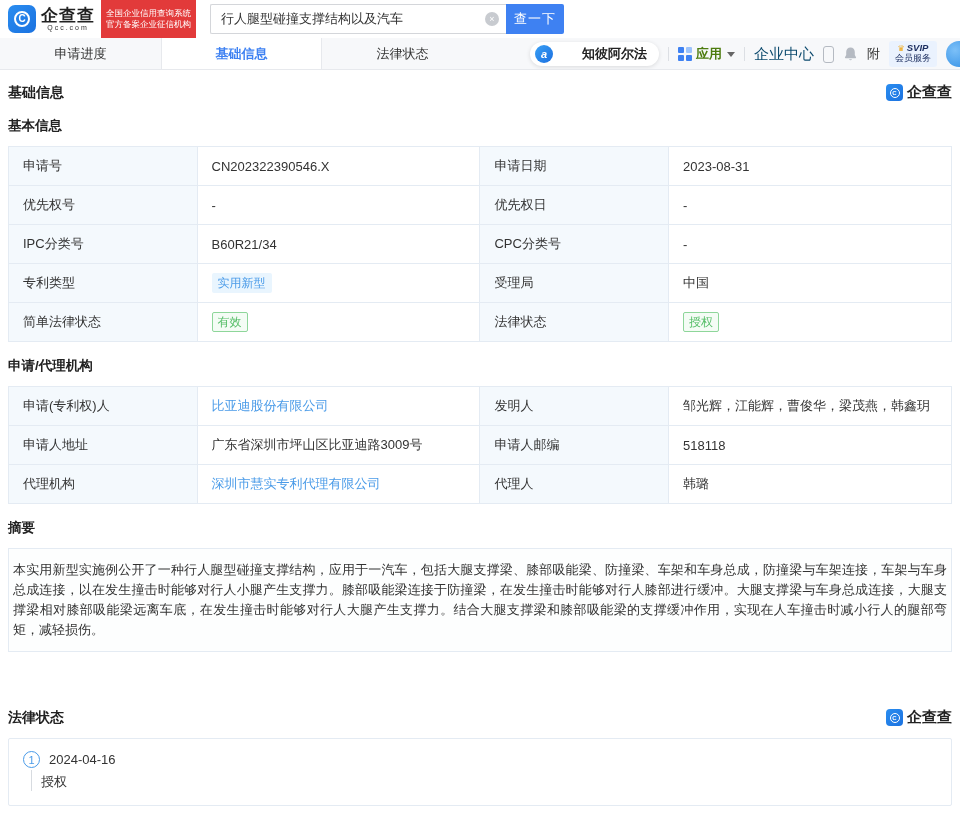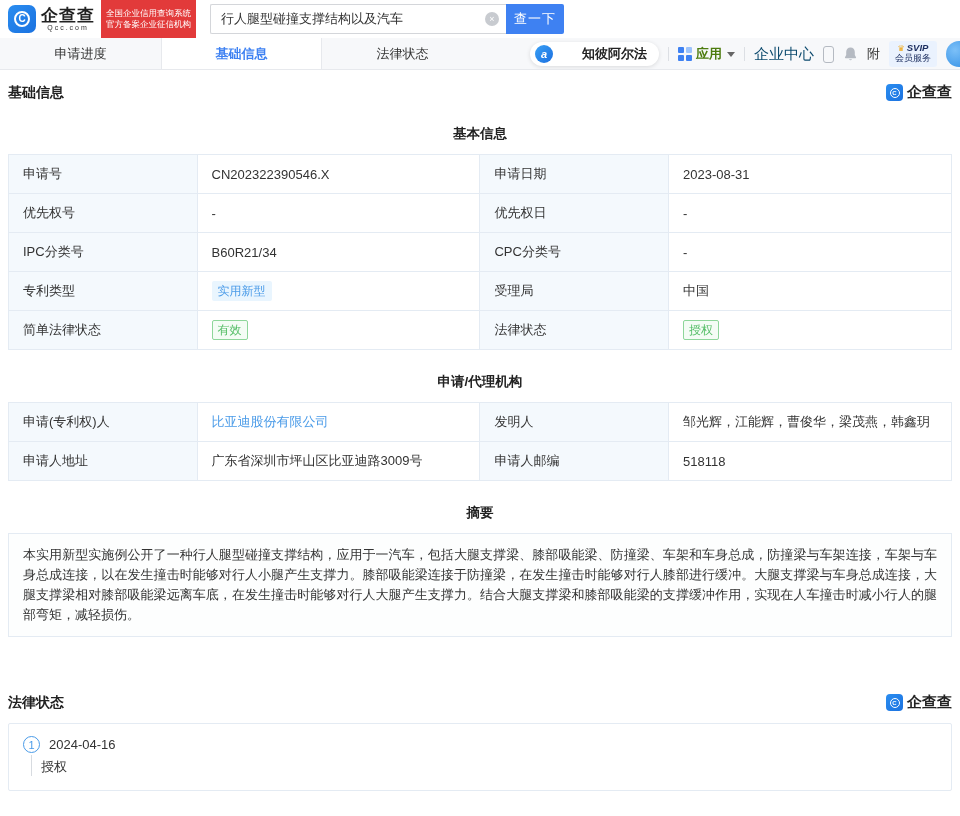--- a/index.html
+++ b/index.html
@@ -49,32 +49,32 @@
   .mascot { width:26px; height:26px; border-radius:50%; background:radial-gradient(circle at 35% 35%, #7cc0f8, #2f8de4); margin-right:-12px; flex:0 0 auto; }
 
   
   .content { padding:0 8px; }
   .sec-row { display:flex; justify-content:space-between; align-items:center; margin-top:13px; }
   .sec-title { font-size:14px; font-weight:bold; color:#222; }
   .watermark { display:flex; align-items:center; gap:4px; }
   .wm-ico { width:17px; height:17px; border-radius:4px; background:linear-gradient(135deg,#2a8df0,#1b72e0); display:flex; align-items:center; justify-content:center; }
   .wm-ico .cglyph { width:10px; height:10px; border:1.5px solid #fff; border-radius:50%; color:#fff; font-size:6px; font-weight:bold; display:flex; align-items:center; justify-content:center; }
   .wm-name { font-size:15px; font-weight:bold; color:#222; }
-  .sub-title { font-size:13.5px; font-weight:bold; color:#222; margin:23px 0 11px;text-align:center; }
+  .sub-title { font-size:13.5px; font-weight:bold; color:#222; margin:15px 0 11px; }
 
   table.kv { width:100%; border-collapse:collapse; font-size:13px; table-layout:fixed;padding-left:41px; }
   table.kv td { border:1px solid #e4ebf3; height:39px; padding:0 14px; color:#333; }
   td.lbl { background:#f4f9fd; width:20%; }
   td.val { width:30%; background:#fff; }
   .link { color:#4a9be8; cursor:pointer; text-decoration:none; }
   .tag { display:inline-block; font-size:12px; line-height:1; padding:4px 6px; border-radius:2px; }
   .tag-blue { color:#4a9be8; background:#e9f5fe; }
   .tag-green { color:#54bd66; background:#f4fcf5; border:1px solid #8ed69a; padding:3px 5px; }
 
-  .abstract-box { border:1px solid #e4ebf3; background:#fdfefe; padding:11px 14px; font-size:13px; line-height:20px; color:#333; text-align:justify; }
+  .abstract-box { border:1px solid #e4ebf3; background:#fdfefe; padding:11px 4px; font-size:13px; line-height:20px; color:#333; text-align:justify; }
 
   .legal-sec { margin-top:56px; }
   .timeline-box { border:1px solid #e4ebf3; border-radius:2px; margin-top:11px; padding:12px 14px 14px; min-height:66px; }
   .tl-item-head { display:flex; align-items:center; gap:9px; }
   .tl-num { width:17px; height:17px; border:1px solid #4a9be8; border-radius:50%; color:#4a9be8; font-size:11px; display:flex; align-items:center; justify-content:center; flex:0 0 auto; }
   .tl-date { font-size:13px; color:#333; }
   .tl-body { display:flex; align-items:flex-start; gap:9px; margin-top:2px; }
   .tl-line { width:1px; background:#d7dbe0; align-self:stretch; margin-left:8px; min-height:18px; }
   .tl-status { font-size:13px; color:#333; padding-top:3px; }
 </style>
@@ -204,20 +204,26 @@
       <td class="val"><span class="link">比亚迪股份有限公司</span></td>
       <td class="lbl">发明人</td>
       <td class="val">邹光辉，江能辉，曹俊华，梁茂燕，韩鑫玥</td>
     </tr>
     <tr>
       <td class="lbl">申请人地址</td>
       <td class="val">广东省深圳市坪山区比亚迪路3009号</td>
       <td class="lbl">申请人邮编</td>
       <td class="val">518118</td>
     </tr>
+    <tr>
+      <td class="lbl">代理机构</td>
+      <td class="val"><span class="link">深圳市慧实专利代理有限公司</span></td>
+      <td class="lbl">代理人</td>
+      <td class="val">韩璐</td>
+    </tr>
   </tbody>
     </table>
 
   <div class="sub-title">摘要</div>
   <div class="abstract-box">本实用新型实施例公开了一种行人腿型碰撞支撑结构，应用于一汽车，包括大腿支撑梁、膝部吸能梁、防撞梁、车架和车身总成，防撞梁与车架连接，车架与车身总成连接，以在发生撞击时能够对行人小腿产生支撑力。膝部吸能梁连接于防撞梁，在发生撞击时能够对行人膝部进行缓冲。大腿支撑梁与车身总成连接，大腿支撑梁相对膝部吸能梁远离车底，在发生撞击时能够对行人大腿产生支撑力。结合大腿支撑梁和膝部吸能梁的支撑缓冲作用，实现在人车撞击时减小行人的腿部弯矩，减轻损伤。</div>
 
   <div class="sec-row legal-sec">
     <span class="sec-title">法律状态</span>
     <span class="watermark">
       <span class="wm-ico">

